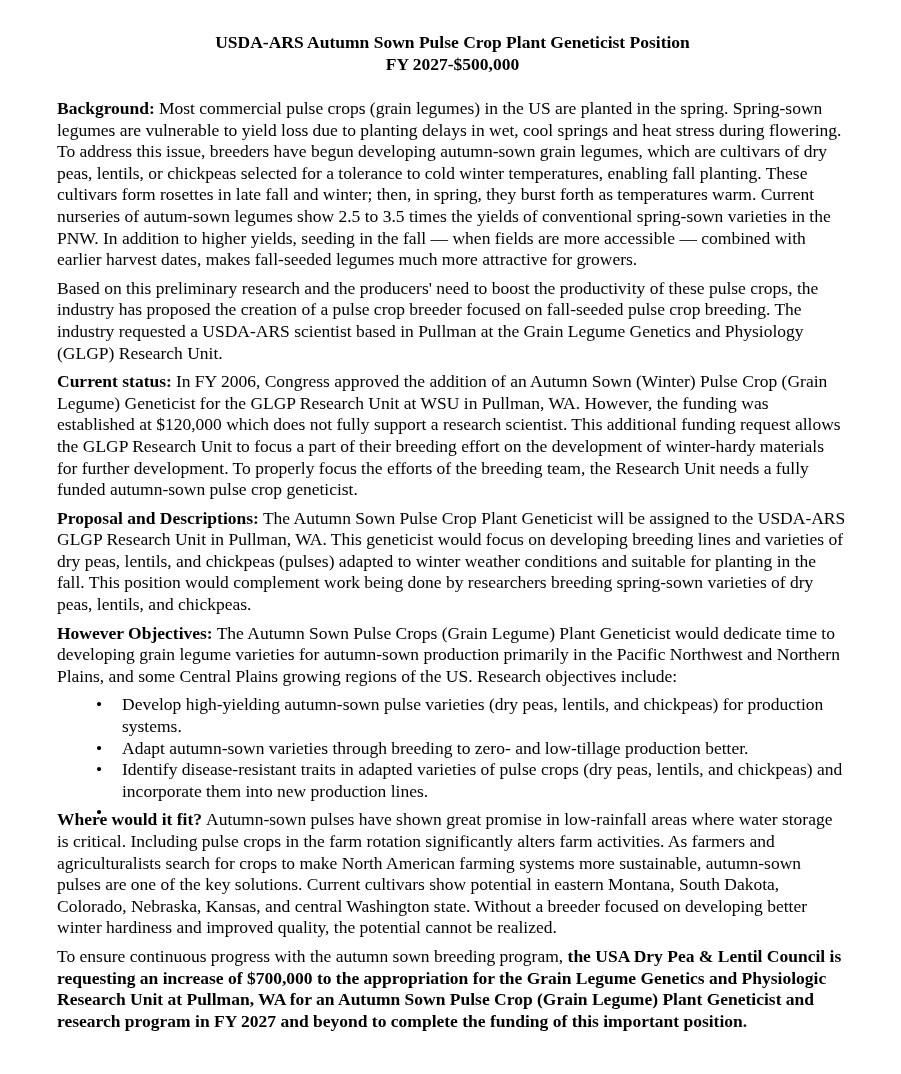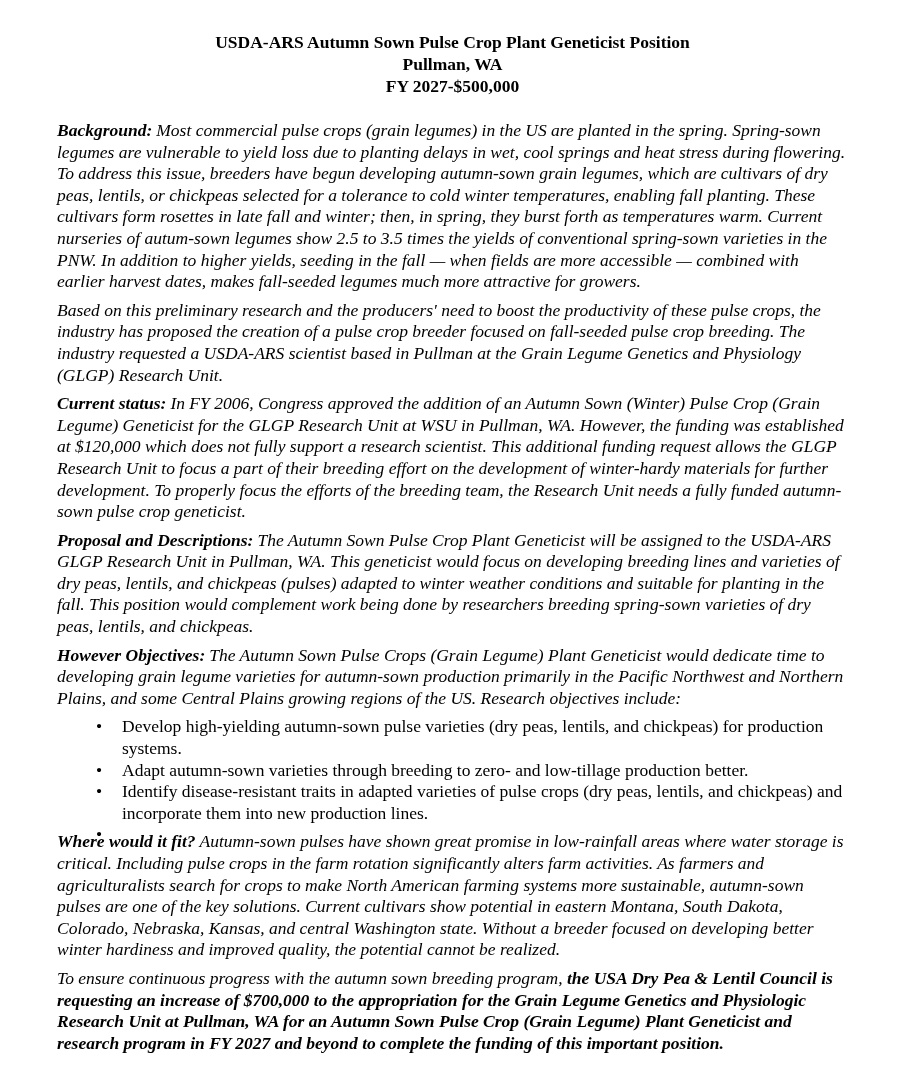--- a/index.html
+++ b/index.html
@@ -21,21 +21,20 @@
   }
   .doc-header {
     text-align: center;
     font-weight: bold;
     line-height: 22px;
     margin-bottom: 23px;
   }
   .doc-body p {
     margin: 0 0 7px 0;
     text-align: left;
-    font-style: italic;
   }
   .p-label {
     font-weight: bold;
     padding-right: 4px;
   }
   .bullet-list {
     list-style: none;
     margin: 0 0 7px 0;
     padding: 0;
   }
@@ -52,21 +51,20 @@
   .bold-tail {
     font-weight: bold;
   }
 </style>
 </head>
 <body>
 
 <div class="page">
   <div class="doc-header">
     <div>USDA-ARS Autumn Sown Pulse Crop Plant Geneticist Position</div>
-    <div>Pullman, WA</div>
     <div>FY 2027-$500,000</div>
   </div>
   <div class="doc-body" id="doc-body">
       <p><span class="p-label">Background:</span><span>Most commercial pulse crops (grain legumes) in the US are planted in the spring. Spring-sown legumes are vulnerable to yield loss due to planting delays in wet, cool springs and heat stress during flowering. To address this issue, breeders have begun developing autumn-sown grain legumes, which are cultivars of dry peas, lentils, or chickpeas selected for a tolerance to cold winter temperatures, enabling fall planting. These cultivars form rosettes in late fall and winter; then, in spring, they burst forth as temperatures warm. Current nurseries of autum-sown legumes show 2.5 to 3.5 times the yields of conventional spring-sown varieties in the PNW. In addition to higher yields, seeding in the fall — when fields are more accessible — combined with earlier harvest dates, makes fall-seeded legumes much more attractive for growers.</span></p>
       <p><span>Based on this preliminary research and the producers' need to boost the productivity of these pulse crops, the industry has proposed the creation of a pulse crop breeder focused on fall-seeded pulse crop breeding. The industry requested a USDA-ARS scientist based in Pullman at the Grain Legume Genetics and Physiology (GLGP) Research Unit.</span></p>
       <p><span class="p-label">Current status:</span><span>In FY 2006, Congress approved the addition of an Autumn Sown (Winter) Pulse Crop (Grain Legume) Geneticist for the GLGP Research Unit at WSU in Pullman, WA. However, the funding was established at $120,000 which does not fully support a research scientist. This additional funding request allows the GLGP Research Unit to focus a part of their breeding effort on the development of winter-hardy materials for further development. To properly focus the efforts of the breeding team, the Research Unit needs a fully funded autumn-sown pulse crop geneticist.</span></p>
       <p><span class="p-label">Proposal and Descriptions:</span><span>The Autumn Sown Pulse Crop Plant Geneticist will be assigned to the USDA-ARS GLGP Research Unit in Pullman, WA. This geneticist would focus on developing breeding lines and varieties of dry peas, lentils, and chickpeas (pulses) adapted to winter weather conditions and suitable for planting in the fall. This position would complement work being done by researchers breeding spring-sown varieties of dry peas, lentils, and chickpeas.</span></p>
       <p><span class="p-label">However Objectives:</span><span>The Autumn Sown Pulse Crops (Grain Legume) Plant Geneticist would dedicate time to developing grain legume varieties for autumn-sown production primarily in the Pacific Northwest and Northern Plains, and some Central Plains growing regions of the US. Research objectives include:</span></p>
       <ul class="bullet-list">
         <li class="bullet-item"><span class="bullet-marker">•</span><span>Develop high-yielding autumn-sown pulse varieties (dry peas, lentils, and chickpeas) for production systems.</span></li>

